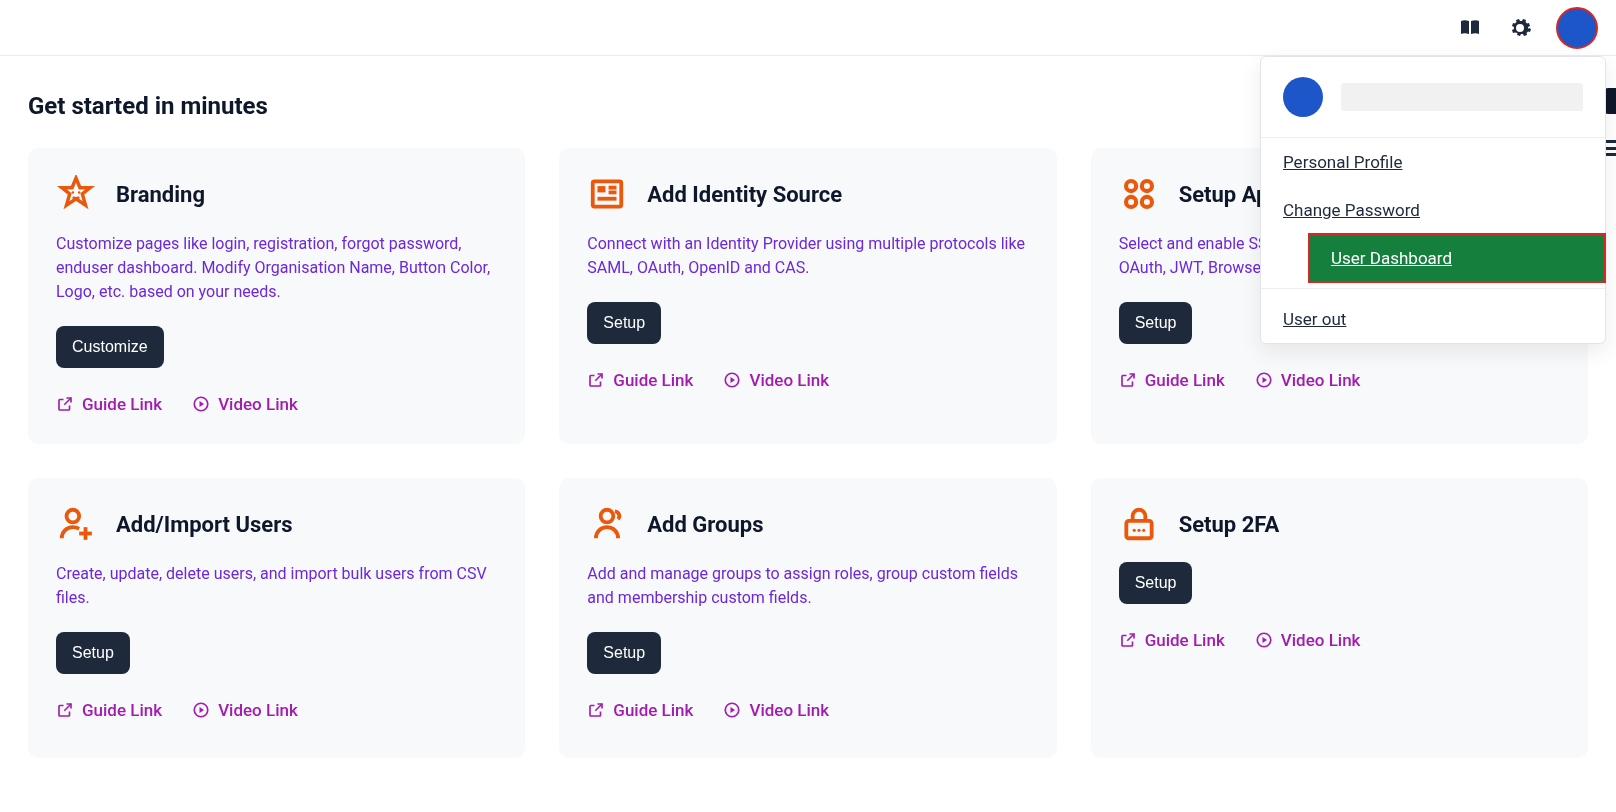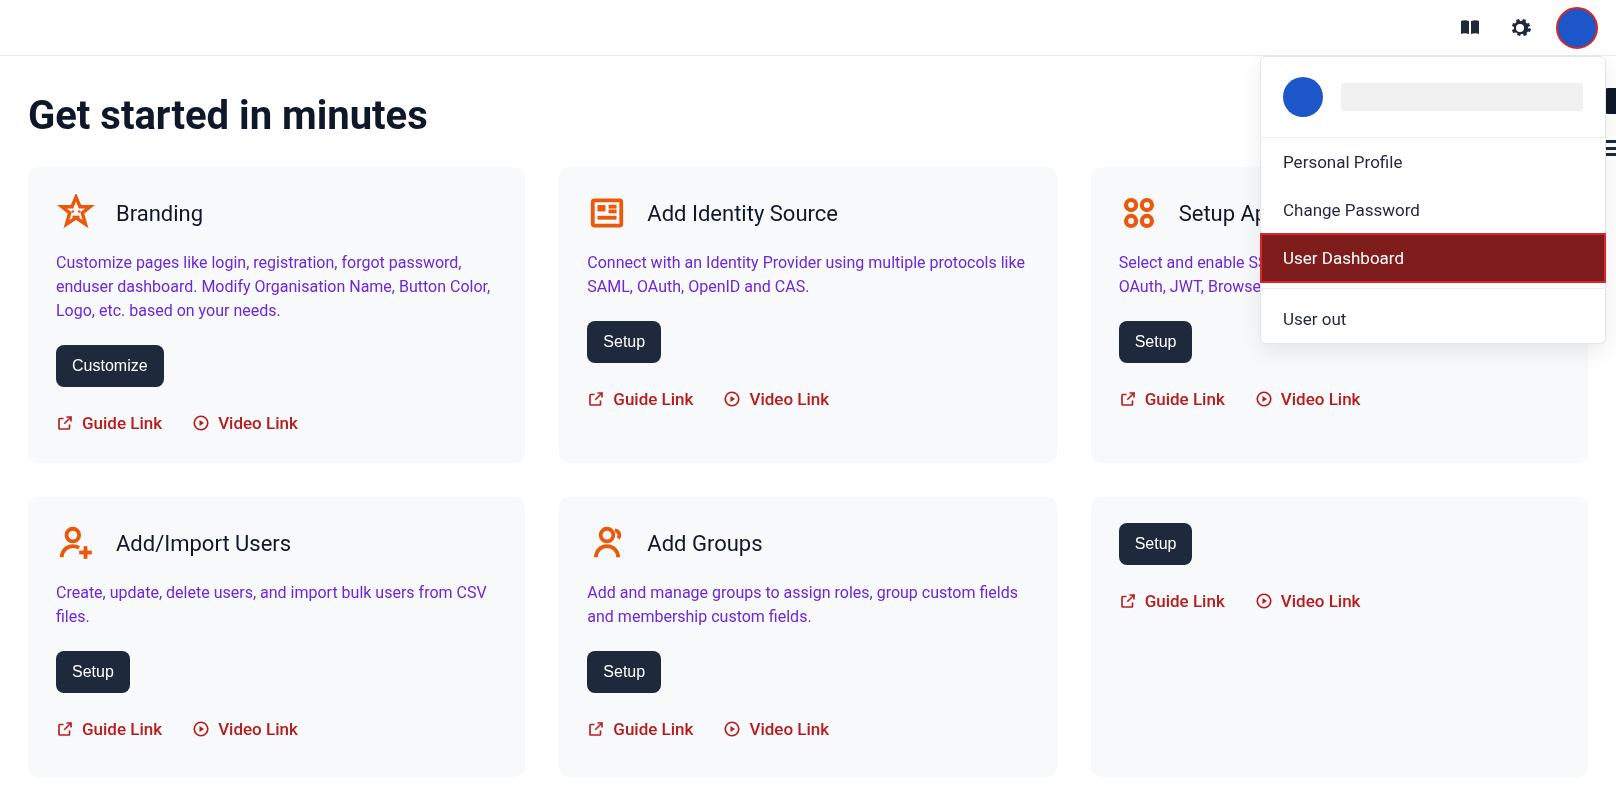--- a/index.html
+++ b/index.html
@@ -1,37 +1,37 @@
 <!DOCTYPE html>
 <html><head>
 <meta charset="utf-8">
 <style>
   * { box-sizing: border-box; margin: 0; padding: 0; }
   body { font-family: -apple-system, BlinkMacSystemFont, "Segoe UI", Roboto, Arial, sans-serif; background: #fff; color: #1e293b; width: 1616px; height: 812px; overflow: hidden; position: relative; }
   .topbar { height: 56px; display: flex; justify-content: flex-end; align-items: center; padding-right: 18px; gap: 22px; border-bottom: 1px solid #e9ecef; position: relative; z-index: 5; }
   .topbar .icon-btn { width: 28px; height: 28px; display: flex; align-items: center; justify-content: center; color: #1e293b; cursor: pointer; }
   .avatar-top { width: 42px; height: 42px; border-radius: 50%; background: #1c56c9; border: 2px solid #dc2626; cursor: pointer; }
   .content { padding: 36px 28px 0 28px; }
-  .page-title { font-size: 40px; font-weight: 700; color: #0f172a; margin-bottom: 28px; }
+  .page-title { font-size: 24px; font-weight: 700; color: #0f172a; margin-bottom: 28px; }
   .grid { display: grid; grid-template-columns: repeat(3, 1fr); gap: 34px; }
   .card { background: #f7f9fb; border-radius: 10px; padding: 26px 28px 30px 28px; min-height: 280px; display: flex; flex-direction: column; }
   .card-header { display: flex; align-items: center; gap: 20px; margin-bottom: 18px; }
   .card-icon { width: 40px; height: 40px; display: flex; align-items: center; justify-content: center; }
-  .card-title { font-size: 22px; font-weight: 400; color: #0f172a; }
+  .card-title { font-size: 22px; font-weight: 700; color: #0f172a; }
   .card-desc { font-size: 16px; line-height: 1.5; color: #6d28d9; margin-bottom: 22px; flex: 0 0 auto; }
   .card-btn { background: #1e293b; color: #fff; border: none; border-radius: 8px; padding: 12px 16px; font-size: 16px; font-weight: 500; cursor: pointer; align-self: flex-start; margin-bottom: 26px; }
   .card-links { display: flex; gap: 30px; align-items: center; }
-  .card-link { display: flex; align-items: center; gap: 8px; color: #b91c1c; font-size: 17px; font-weight: 500; cursor: pointer; }
+  .card-link { display: flex; align-items: center; gap: 8px; color: #a21caf; font-size: 17px; font-weight: 500; cursor: pointer; }
   .card-link svg { width: 18px; height: 18px; }
   .dropdown { position: absolute; top: 56px; right: 10px; width: 346px; background: #fff; border: 1px solid #e2e4e8; border-radius: 6px; box-shadow: 0 8px 22px rgba(0,0,0,0.08); z-index: 20; }
   .dd-header { display: flex; align-items: center; gap: 18px; padding: 20px 22px; border-bottom: 1px solid #eceef1; }
   .dd-avatar { width: 40px; height: 40px; border-radius: 50%; background: #1c56c9; }
   .dd-name { flex: 1; height: 28px; background: #f1f1f1; border-radius: 3px; }
-  .dd-item { padding: 14px 22px; font-size: 17px; color: #1e293b; cursor: pointer; }
-  .dd-item.active { background: #7f1d1d; color: #fff; outline: 2px solid #dc2626; outline-offset: -1px; }
+  .dd-item { padding: 14px 22px; font-size: 17px; color: #1e293b; cursor: pointer; text-decoration: underline; }
+  .dd-item.active { background: #15803d; color: #fff; outline: 2px solid #dc2626; outline-offset: -1px; margin-left: 48px; }
   .dd-divider { height: 1px; background: #eceef1; margin: 6px 0; }
   .behind-pill { position: absolute; right: 0; top: 88px; width: 20px; height: 26px; background: #0f172a; border-radius: 13px 0 0 13px; z-index: 1; }
   .behind-hamburger { position: absolute; right: 0; top: 140px; width: 14px; height: 16px; z-index: 1; display:flex; flex-direction:column; justify-content:space-between;}
   .behind-hamburger span { display:block; height:3px; background:#1e293b; }
 </style>
 </head>
 <body>
 
 <div class="topbar">
   <div class="icon-btn">
@@ -231,20 +231,32 @@
               <svg viewBox="0 0 24 24" fill="none" stroke="currentColor" stroke-width="2.2">
                 <circle cx="12" cy="12" r="9"></circle>
                 <path d="M10 8l6 4-6 4V8z" fill="currentColor" stroke="none"></path>
               </svg>
             </span>
             <span>Video Link</span>
           </div>
         </div>
       </div>
       <div class="card">
+        <div class="card-header">
+          <div class="card-icon">
+            <svg viewBox="0 0 24 24" width="38" height="38" fill="none" stroke="#ea580c" stroke-width="2.4">
+              <rect x="4" y="10" width="16" height="11" rx="1.5"></rect>
+              <path d="M8 10V7a4 4 0 018 0v3"></path>
+              <circle cx="9" cy="16" r="1" fill="#ea580c" stroke="none"></circle>
+              <circle cx="12" cy="16" r="1" fill="#ea580c" stroke="none"></circle>
+              <circle cx="15" cy="16" r="1" fill="#ea580c" stroke="none"></circle>
+            </svg>
+          </div>
+          <div class="card-title">Setup 2FA</div>
+        </div>
         <button class="card-btn">Setup</button>
         <div class="card-links">
           <div class="card-link">
             <span style="display:flex">
               <svg viewBox="0 0 24 24" fill="none" stroke="currentColor" stroke-width="2.2">
                 <path d="M14 4h6v6"></path>
                 <path d="M20 4l-9 9"></path>
                 <path d="M18 14v5a1 1 0 01-1 1H5a1 1 0 01-1-1V7a1 1 0 011-1h5"></path>
               </svg>
             </span>

